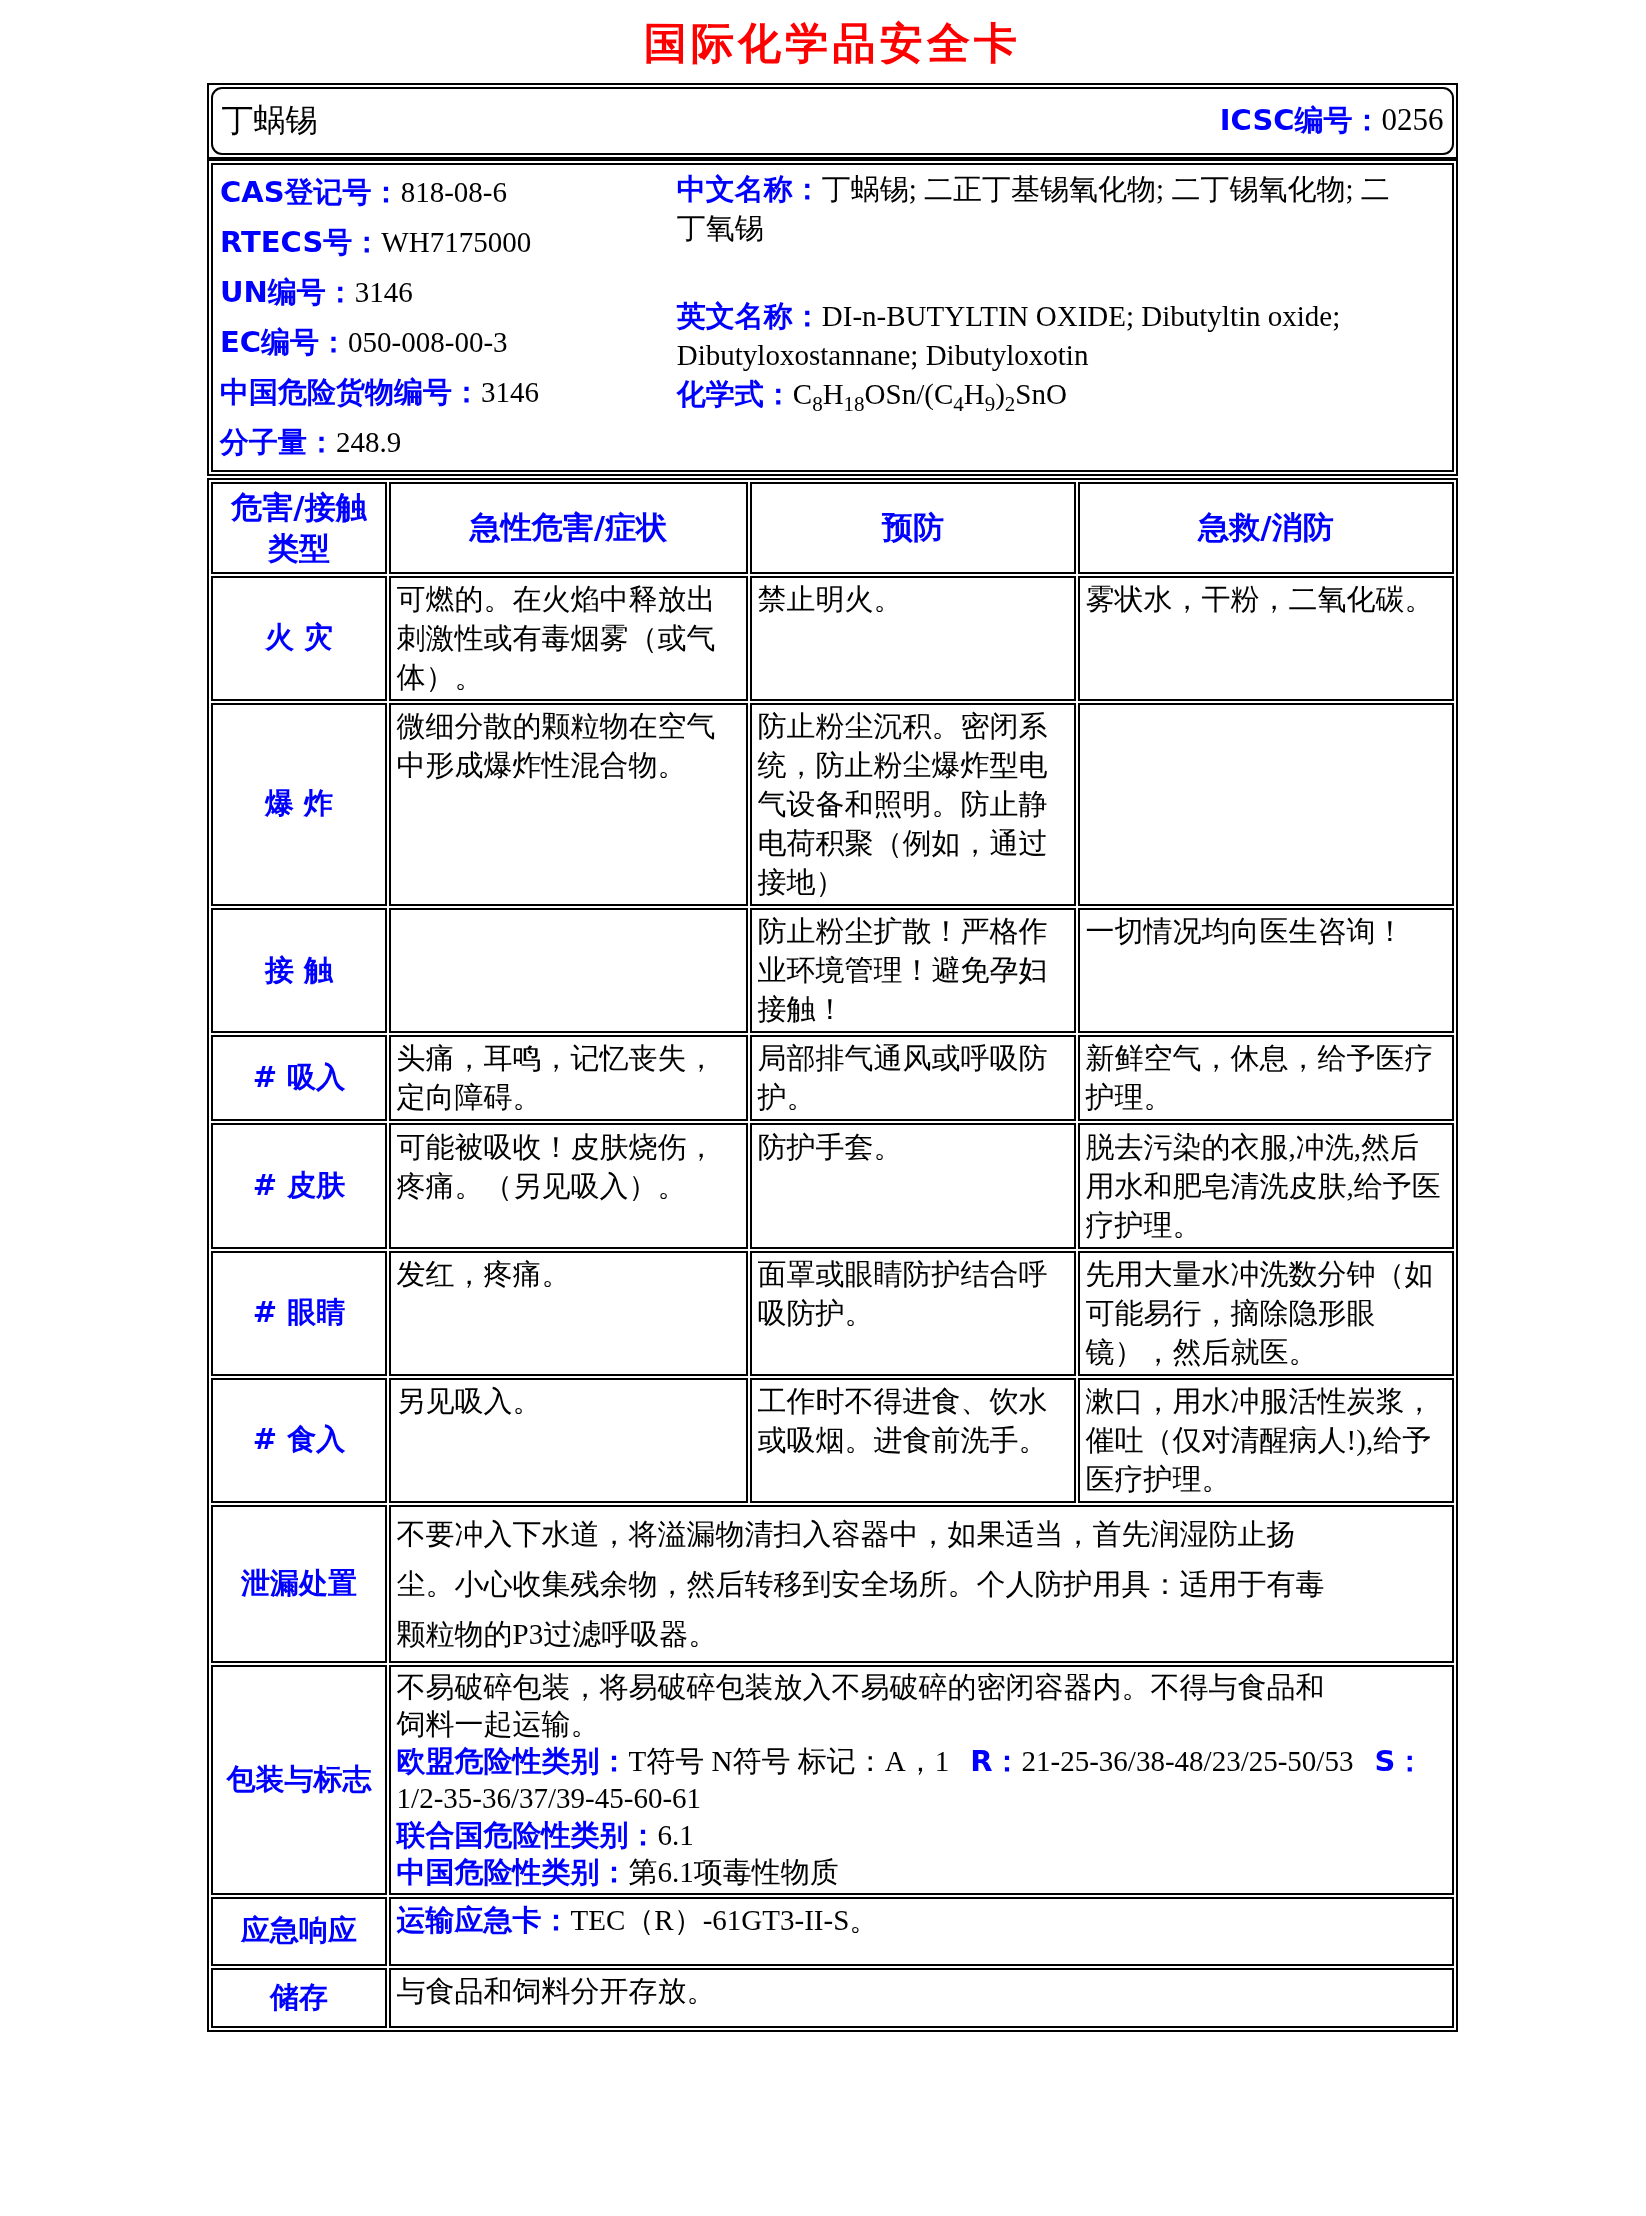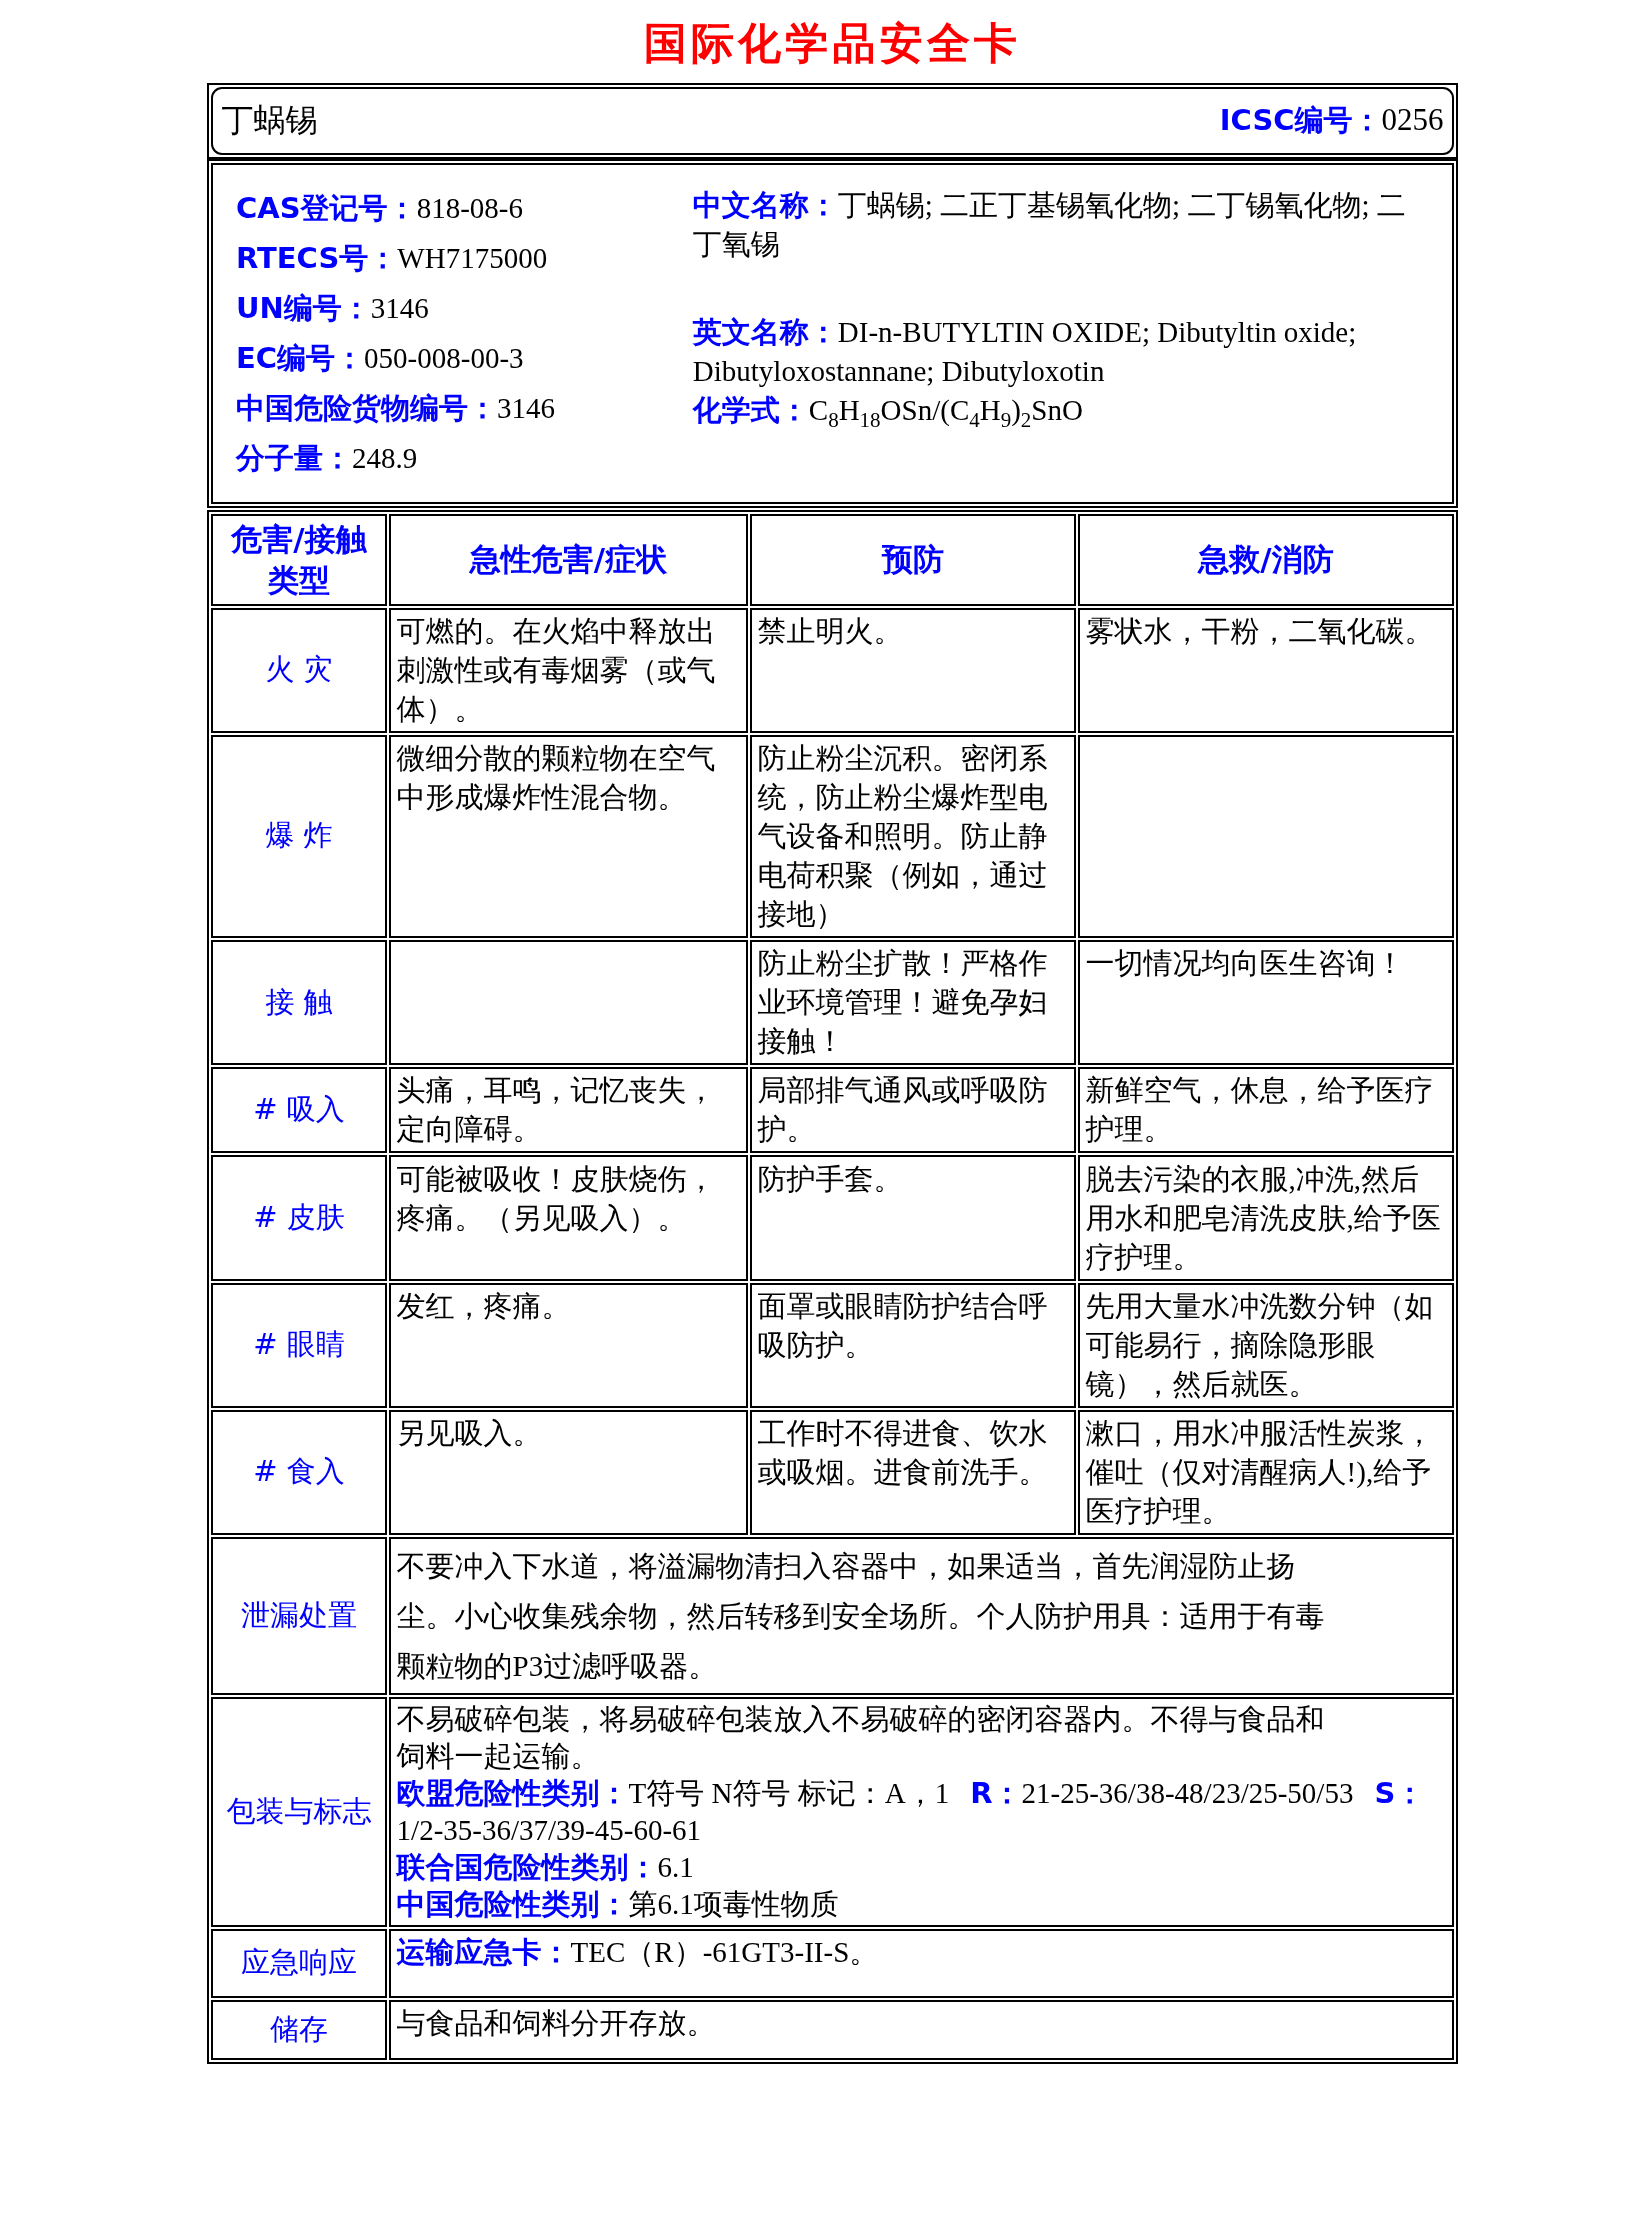--- a/index.html
+++ b/index.html
@@ -16,40 +16,40 @@
   table.tbl td{border:2.1px solid #000;background:#fff;}
 
   .t1{margin-top:15.4px;}
   .t1 td{height:64px;padding:0 8.4px;border-radius:11px;}
   .t1 .cellflex{display:flex;justify-content:space-between;align-items:center;height:100%;}
   .substance{font-size:32px;}
   .icsc span.lab{font-family:"DejaVu Sans","Liberation Sans",sans-serif;
       font-weight:bold;color:#0000ff;font-size:29px;}
   .icsc span.val{font-size:31px;}
 
-  .t2 td{height:265px;padding:16px;vertical-align:top;}
+  .t2 td{height:265px;padding:0;vertical-align:top;}
   .idflex{display:flex;}
   .idcol{width:454px;padding:4.2px 0 0 7px;}
   .idrow{line-height:44px;white-space:nowrap;}
   .bluelab{font-family:"DejaVu Sans","Liberation Sans",sans-serif;
       font-weight:bold;color:#0000ff;font-size:29px;}
   .blkval{font-size:29px;color:#000;}
   .namecol{width:735px;padding:4.2px 0 0 2.8px;}
   .namegrp{line-height:39px;font-size:29px;}
   .grp-en{margin-top:49px;}
   .grp-f{}
   .formula{font-size:29px;}
   .formula sub{font-size:21px;line-height:0;}
 
   .t3{margin-top:2.1px;border-bottom-width:6.3px;}
   col.c1{width:176px;} col.c2{width:359px;} col.c3{width:326px;} col.c4{width:auto;}
   td.hd{font-family:"DejaVu Sans","Liberation Sans",sans-serif;font-weight:bold;
       color:#0000ff;font-size:31px;text-align:center;vertical-align:middle;
       height:88px;line-height:41px;padding:0 14px;}
-  td.lb{font-family:"DejaVu Sans","Liberation Sans",sans-serif;font-weight:normal;
+  td.lb{font-family:"DejaVu Sans","Liberation Sans",sans-serif;font-weight:bold;
       color:#0000ff;font-size:29px;text-align:center;vertical-align:middle;padding:0 2.8px;}
   td.tx{font-size:29px;line-height:39px;vertical-align:top;padding:2.1px 7px 2.1px 5.6px;}
   tr.r1 td{height:116px;} tr.r2 td{height:190px;} tr.r3 td{height:116px;}
   tr.r4 td{height:77px;} tr.r5 td{height:115px;} tr.r6 td{height:115px;}
   tr.r7 td{height:115px;} tr.r8 td{height:148px;} tr.r9 td{height:214px;}
   tr.r10 td{height:60px;} tr.r11 td{height:52px;}
   .spilltext{line-height:50px;max-width:931px;}
   .pk{line-height:37px;word-break:break-all;}
   .pk .bluelab{font-size:29px;}
   .gapL{margin-left:21px;}

